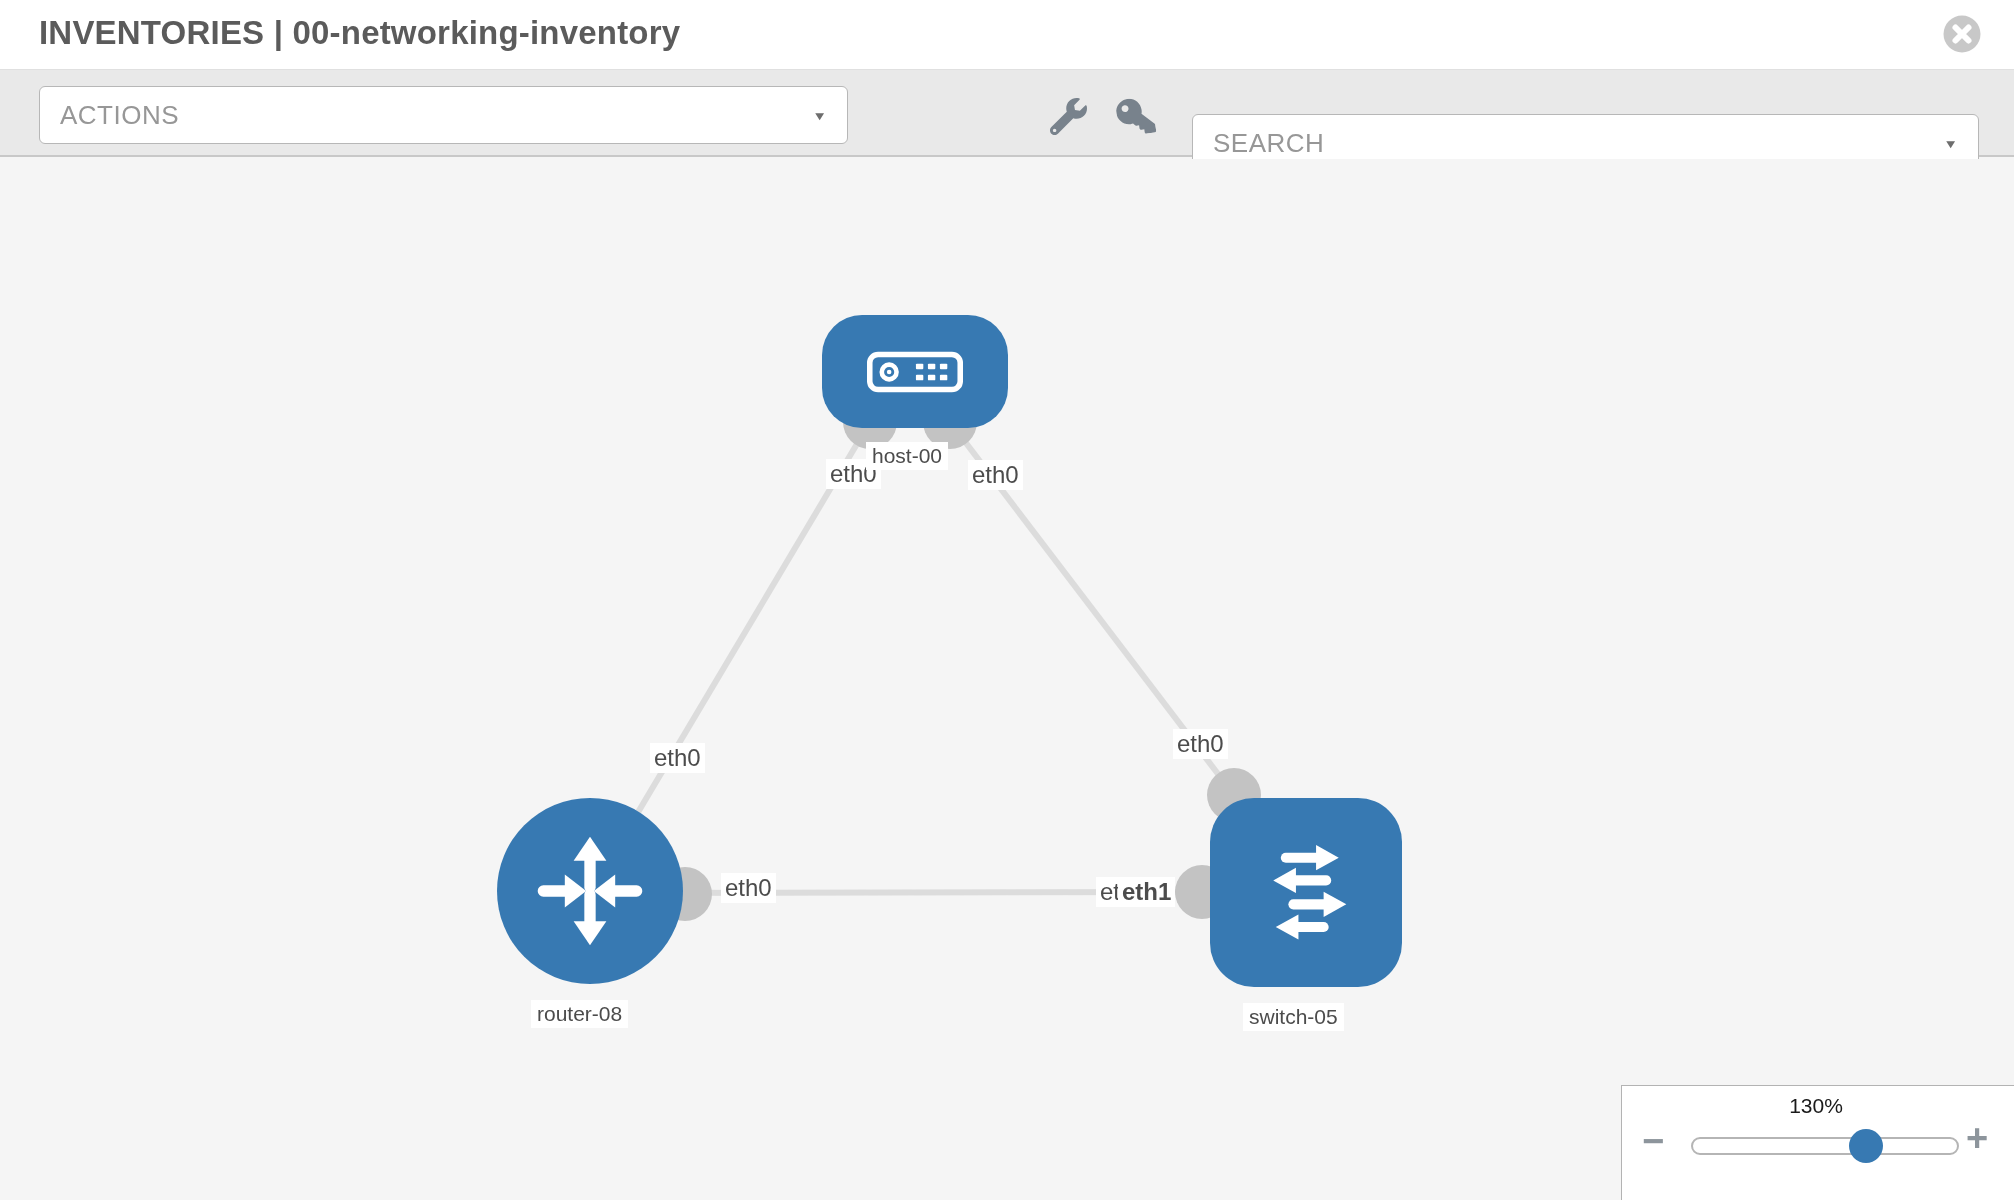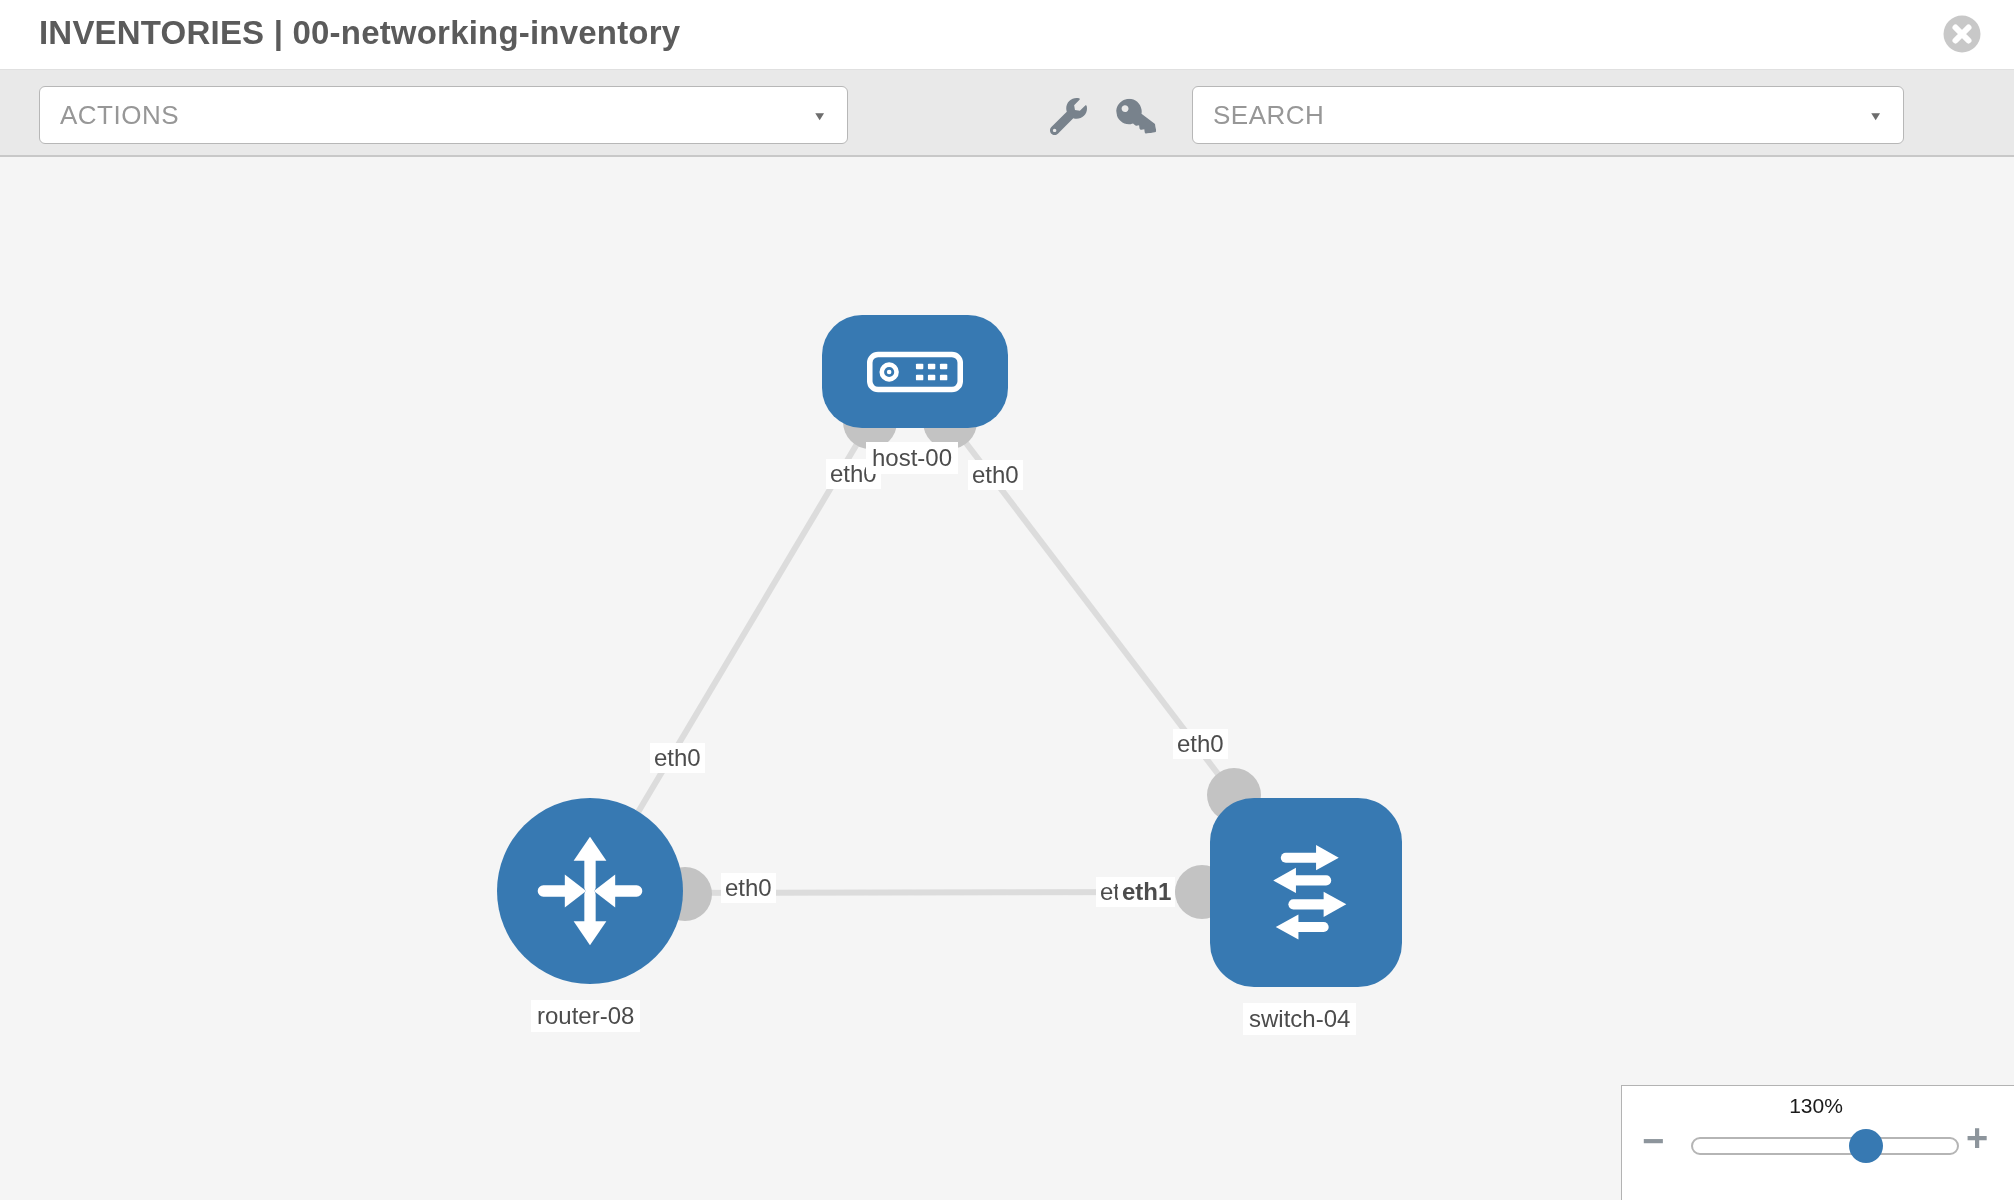--- a/index.html
+++ b/index.html
@@ -35,21 +35,21 @@
     display: flex; align-items: center; justify-content: space-between;
     padding: 0 20px; cursor: pointer; gap: 40px;
   }
   .select-box .select-label {
     font-size: 26px; color: #979797; letter-spacing: 0.5px;
   }
   .select-box .caret {
     font-size: 15px; color: #6d6d6d; transform: scaleY(0.8);
   }
   .actions-box { left: 39px; width: 809px; }
-  .search-box  { left: 1192px; width: 712px; }
+  .search-box  { left: 1192px; width: 787px; margin-top: 28px; }
   .tool-btn {
     position: absolute; top: 24px; width: 44px; height: 44px;
     background: transparent; border: none; cursor: pointer; padding: 0;
     display: flex; align-items: center; justify-content: center;
   }
   .tool-btn svg { width: 37px; height: 37px; fill: #78828c; }
   .wrench-btn { left: 1046px; }
   .key-btn    { left: 1113px; }
   .key-btn svg { transform: scaleX(-1) rotate(8deg); }
 
@@ -65,21 +65,21 @@
     display: flex; align-items: center; justify-content: center;
   }
   .node-host   { left: 822px; top: 156px; width: 186px; height: 113px; border-radius: 40px; }
   .node-router { left: 497px; top: 639px; width: 186px; height: 186px; border-radius: 50%; }
   .node-switch { left: 1210px; top: 639px; width: 192px; height: 189px; border-radius: 44px; }
 
   .chip {
     position: absolute; background: #ffffff; color: #4c4c4c;
     white-space: nowrap; line-height: 1.25; z-index: 3;
   }
-  .node-label { font-size: 24px; padding: 1px 6px; z-index: 4; cursor: pointer; }
+  .node-label { font-size: 21px; padding: 1px 6px; z-index: 4; cursor: pointer; }
   .if-label   { font-size: 24px; padding: 0 4px; }
 
   .lbl-host    { left: 866px;  top: 283px; }
   .lbl-router  { left: 531px;  top: 841px; }
   .lbl-switch  { left: 1243px; top: 844px; }
 
   .if-host-left    { left: 826px;  top: 300px; }
   .if-host-right   { left: 968px;  top: 301px; }
   .if-router-top   { left: 650px;  top: 584px; }
   .if-router-right { left: 721px;  top: 714px; }
@@ -211,21 +211,21 @@
   <div class="chip if-label if-host-left">eth0</div>
   <div class="chip if-label if-router-top">eth0</div>
   <div class="chip if-label if-host-right">eth0</div>
   <div class="chip if-label if-switch-top">eth0</div>
   <div class="chip if-label if-router-right">eth0</div>
   <div class="chip if-label if-switch-left-under">eth0</div>
   <div class="chip if-label if-switch-left-over">eth1</div>
 
   <div class="chip node-label lbl-host">host-00</div>
   <div class="chip node-label lbl-router">router-08</div>
-  <div class="chip node-label lbl-switch">switch-04</div>
+  <div class="chip node-label lbl-switch">switch-05</div>
 
   <div class="zoom-panel">
     <div class="zoom-level">130%</div>
     <div class="zoom-minus">−</div>
     <div class="zoom-track">
       <div class="zoom-thumb"></div>
     </div>
     <div class="zoom-plus">+</div>
   </div>
 

